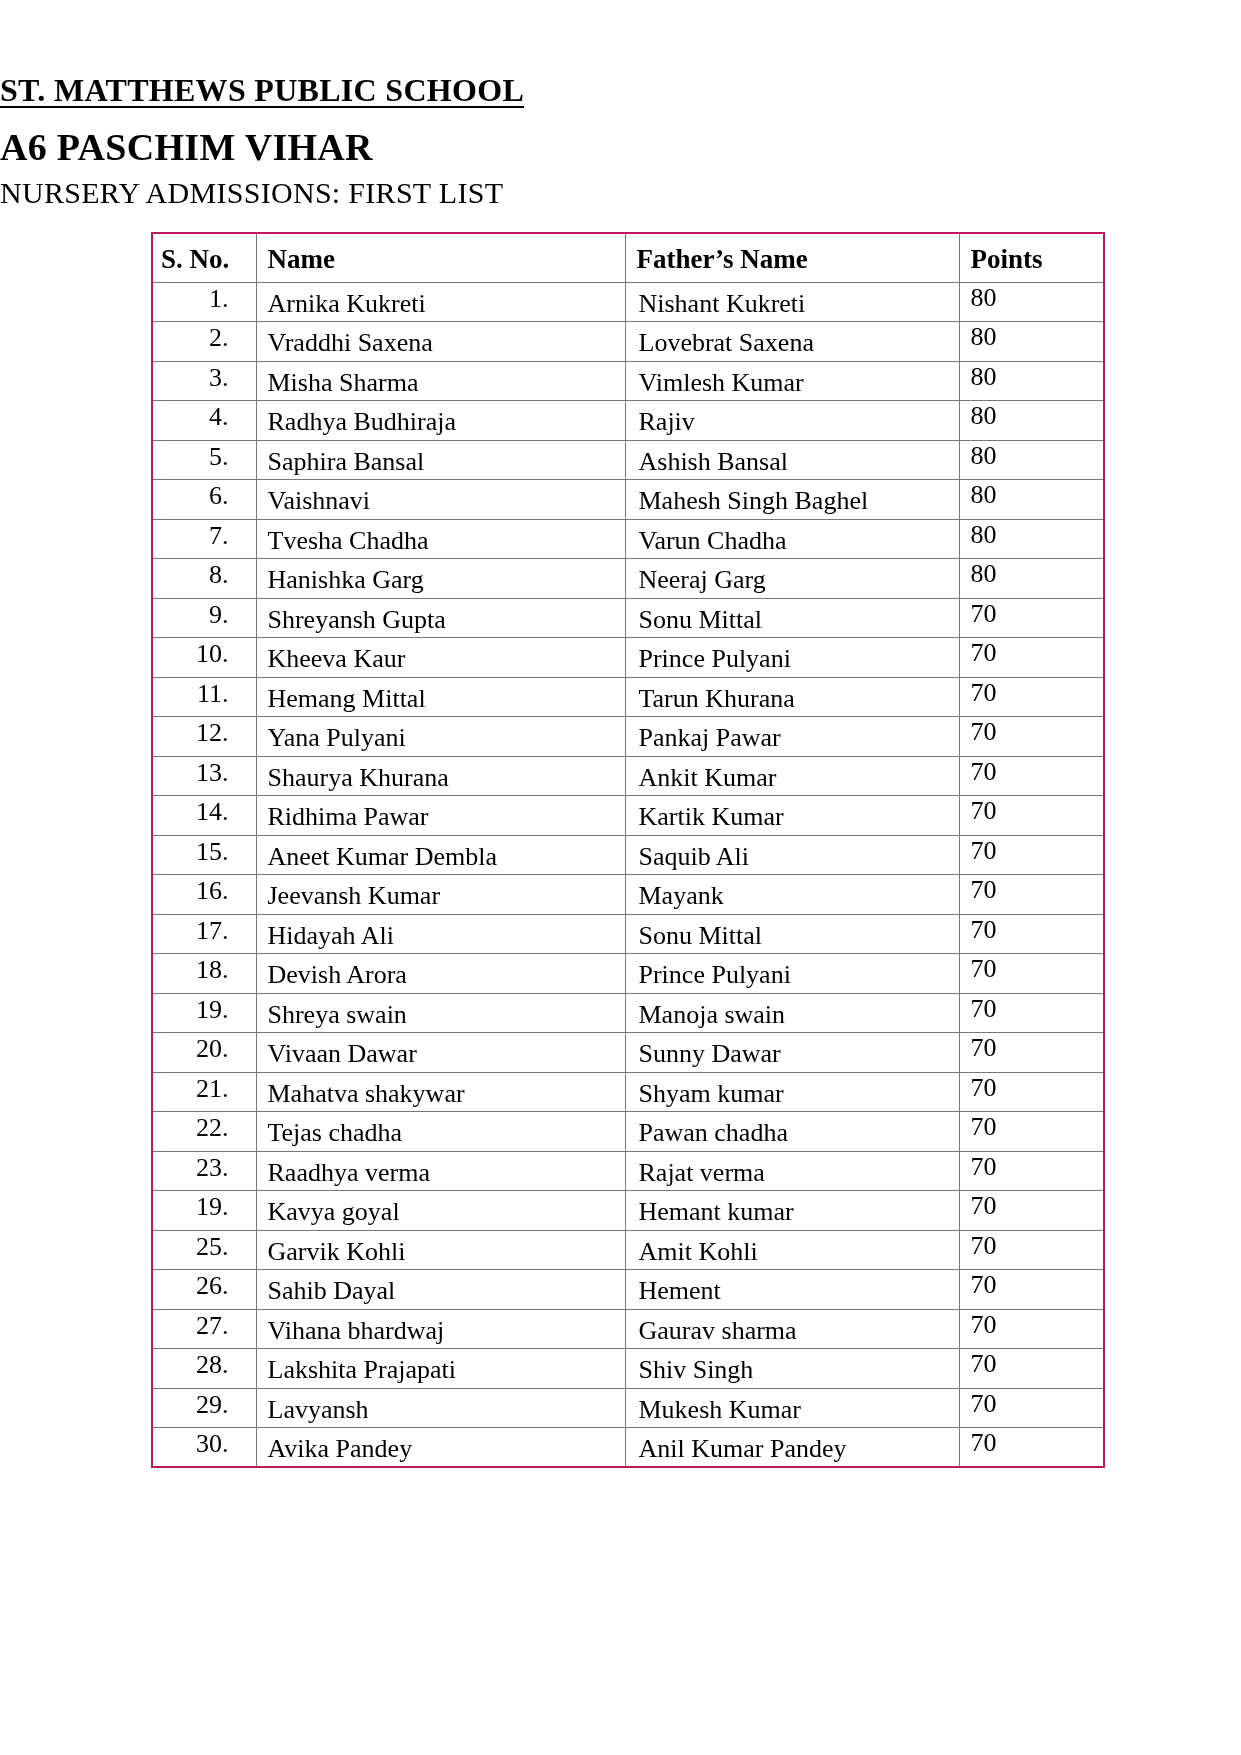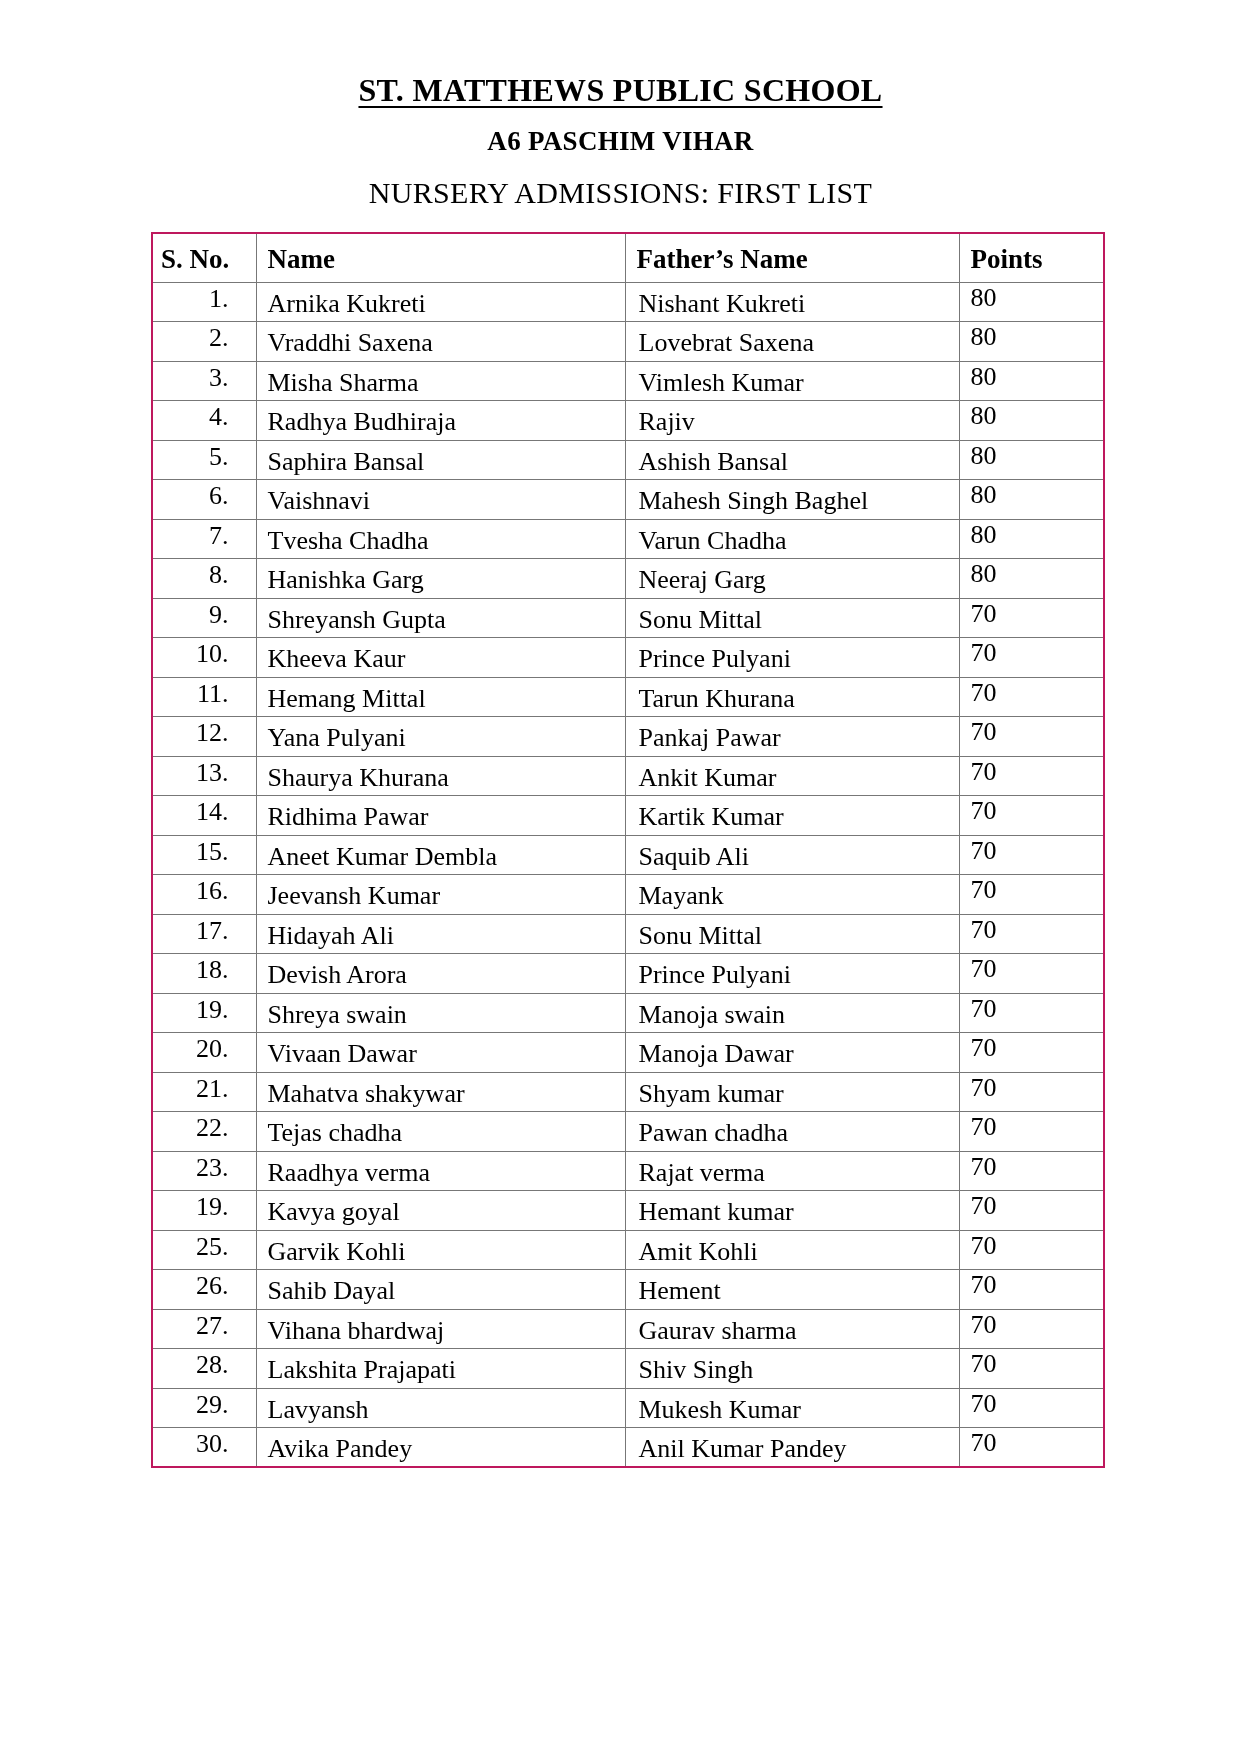--- a/index.html
+++ b/index.html
@@ -7,31 +7,31 @@
   .page {
     position: relative;
     width: 1241px;
     height: 1755px;
     background: #ffffff;
     font-family: "Liberation Serif", "DejaVu Serif", serif;
     color: #000000;
     margin: 0 auto;
     overflow: hidden;
   }
-  .title-block { position: absolute; left: 0; right: 0; text-align: center; line-height: 1; }
+  .title-block { position: absolute; left: 0; right: 0; line-height: 1; }
   .school-name {
     top: 74px;
     font-size: 32px;
     font-weight: bold;
     text-decoration: underline;
     text-decoration-thickness: 2px;
     text-underline-offset: 5px;
     letter-spacing: 0.3px;
   }
-  .school-address { top: 128px; font-size: 27px; font-weight: bold; letter-spacing: 0.3px; }
+  .school-address { top: 128px; font-size: 38px; font-weight: bold; letter-spacing: 0.3px; }
   .list-title    { top: 178px; font-size: 30px; font-weight: normal; letter-spacing: 0.3px; }
 
   table.admissions {
     position: absolute;
     left: 151px;
     top: 232px;
     width: 952px;
     border-collapse: collapse;
     table-layout: fixed;
     border: 2px solid #be185d;
@@ -202,21 +202,21 @@
     </tr>
         <tr class="data-row">
       <td class="c-sno">19.</td>
       <td class="c-name">Shreya swain</td>
       <td class="c-father">Manoja swain</td>
       <td class="c-points">70</td>
     </tr>
         <tr class="data-row">
       <td class="c-sno">20.</td>
       <td class="c-name">Vivaan Dawar</td>
-      <td class="c-father">Manoja Dawar</td>
+      <td class="c-father">Sunny Dawar</td>
       <td class="c-points">70</td>
     </tr>
         <tr class="data-row">
       <td class="c-sno">21.</td>
       <td class="c-name">Mahatva shakywar</td>
       <td class="c-father">Shyam kumar</td>
       <td class="c-points">70</td>
     </tr>
         <tr class="data-row">
       <td class="c-sno">22.</td>

